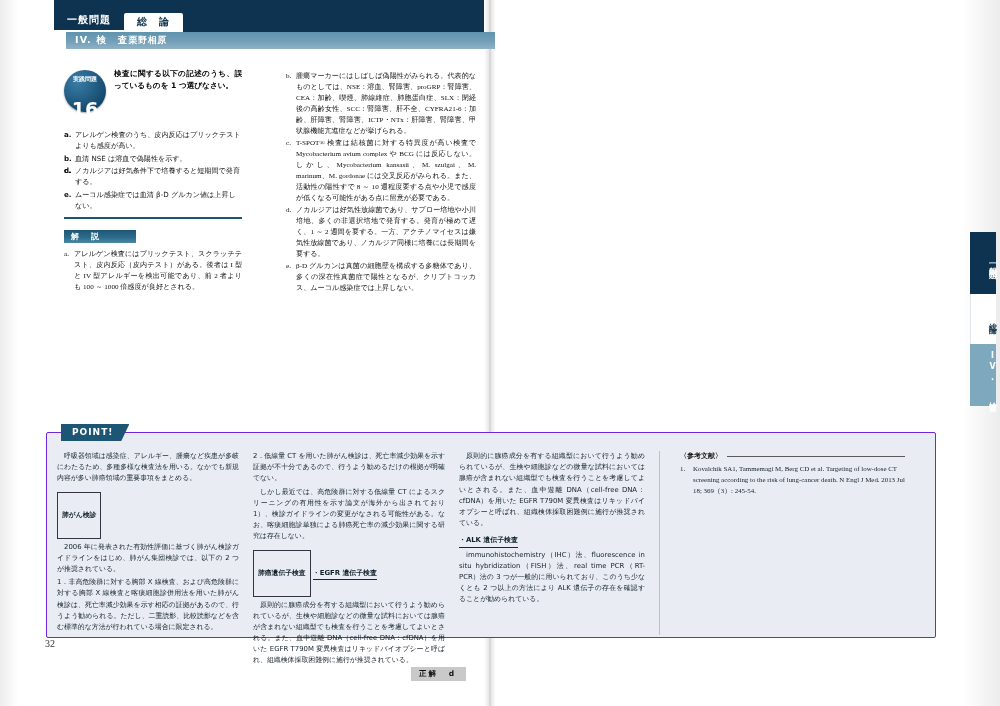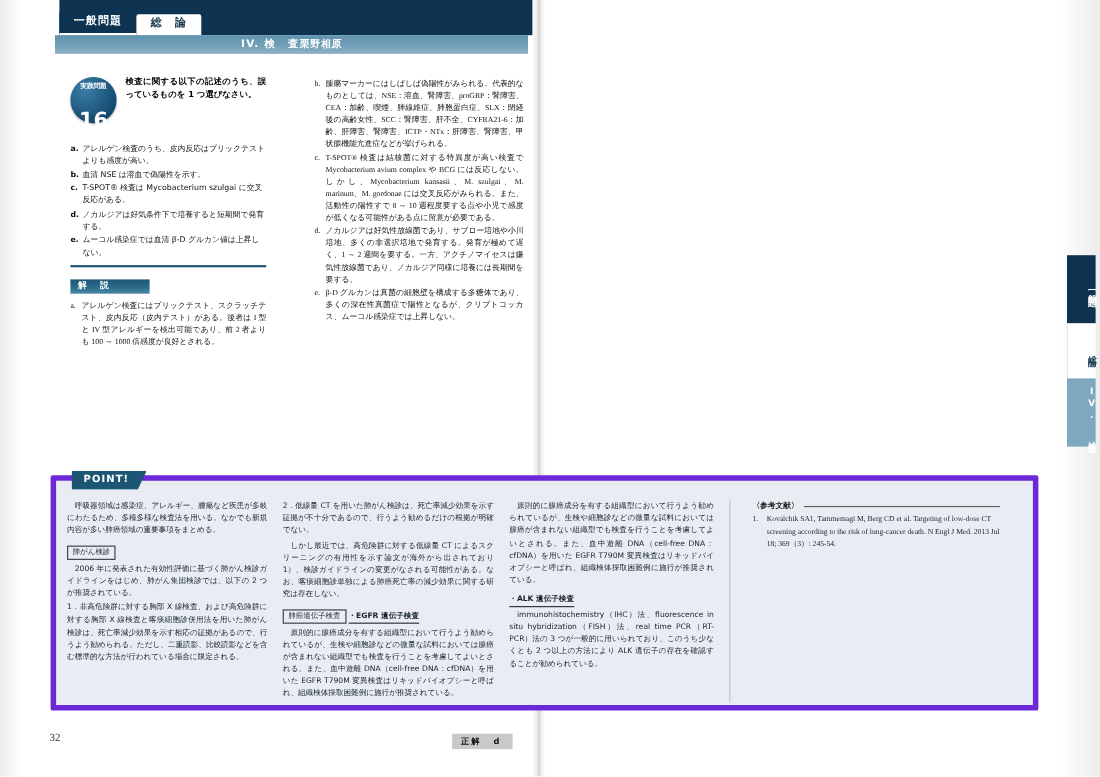--- a/index.html
+++ b/index.html
@@ -81,31 +81,31 @@
     border-bottom: 2px solid #ffffff;
   }
   .tab-light {
     color: #16394f;
     background: #ffffff;
     border-top-left-radius: 2px;
     border-top-right-radius: 2px;
   }
   .subheader {
     position: absolute;
-    left: 32px; top: 32px;
+    left: 48px; top: 32px;
     width: 430px; height: 17px;
     background: linear-gradient(to bottom, #5f93ae, #739fb8 55%, #8fb2c6);
     color: #ffffff;
     font-family: "DejaVu Sans", "Liberation Sans", sans-serif;
     font-size: 9.5px;
     font-weight: bold;
     letter-spacing: 1.2px;
     display: flex;
     align-items: center;
-    justify-content: center;
+    justify-content: flex-start;
     padding: 0 9px;
     box-sizing: border-box;
   }
   .subheader .author {
     font-size: 9px;
     letter-spacing: 0.6px;
   }
 
   
   .col {
@@ -217,21 +217,21 @@
     font-weight: normal;
   }
 
   
   .pointbox {
     position: absolute;
     left: 46px; top: 432px;
     width: 888px;
     height: 204px;
     background: #e9edf3;
-    border: 5px solid #6d28d9;
+    border: 1px solid #6d28d9;
     border-radius: 2px;
   }
   .point-ribbon {
     position: absolute;
     left: 14px; top: -9px;
     background: #1d5675;
     color: #fff;
     font-family: "DejaVu Sans", "Liberation Sans", sans-serif;
     font-size: 9px;
     font-weight: bold;
@@ -258,22 +258,22 @@
     box-sizing: border-box;
   }
   .pcol1 { width: 196px; padding-right: 14px; }
   .pcol2 { width: 206px; padding-right: 14px; }
   .pcol3 { width: 200px; padding-right: 14px; }
   .pcol4 { width: 246px; padding-left: 20px; }
   .boxlabel {
     display: inline-block;
     border: 1px solid #334;
     font-size: 6.8px;
-    font-weight: normal;
-    padding: 0 4px;
+    font-weight: bold;
+    padding: 17px 4px;
     margin: 5px 0 3px 0;
     background: #e9edf3;
   }
   .ulabel {
     display: inline-block;
     font-size: 6.9px;
     font-weight: bold;
     border-bottom: 1px solid #223;
     margin: 4px 0 2px 0;
   }
@@ -325,21 +325,21 @@
     letter-spacing: 2px;
     margin-top: 12px;
   }
   .chip-left  { left: 393px; top: 655px; }
   .pagenum {
     position: absolute;
     font-family: "Liberation Serif", serif;
     font-size: 10px;
     color: #333;
   }
-  .pnum-left  { left: 27px;  top: 666px; }
+  .pnum-left  { left: 27px;  top: 638px; }
 
   
   .sidetabs {
     position: absolute;
     right: 4px;
     top: 232px;
     width: 26px;
   }
   .stab {
     width: 26px;
@@ -385,21 +385,21 @@
         <div class="badge">
           <span class="b-top">実践問題</span>
           <span class="b-num">16</span>
         </div>
         <div class="qstem">検査に関する以下の記述のうち、誤っているものを 1 つ選びなさい。</div>
       </div>
 
       <ul class="choices">
         <li><span class="lt">a.</span><span>アレルゲン検査のうち、皮内反応はプリックテストよりも感度が高い。</span></li>
         <li><span class="lt">b.</span><span>血清 NSE は溶血で偽陽性を示す。</span></li>
-        <li><span class="lt">c.</span><span>T-SPOT® 検査は Mycobacterium szulgai に交叉反応がある。</span></li>
+        <li><span class="lt">c.</span></li>
         <li><span class="lt">d.</span><span>ノカルジアは好気条件下で培養すると短期間で発育する。</span></li>
         <li><span class="lt">e.</span><span>ムーコル感染症では血清 β-D グルカン値は上昇しない。</span></li>
       </ul>
 
       <hr class="rule-thick">
       <div class="secbar">解　説</div>
 
       <ul class="explist" style="margin-top:6px">
         <li><span class="lt">a.</span><span>アレルゲン検査にはプリックテスト、スクラッチテスト、皮内反応（皮内テスト）がある。後者は I 型と IV 型アレルギーを検出可能であり、前 2 者よりも 100 ～ 1000 倍感度が良好とされる。</span></li>
       </ul>

